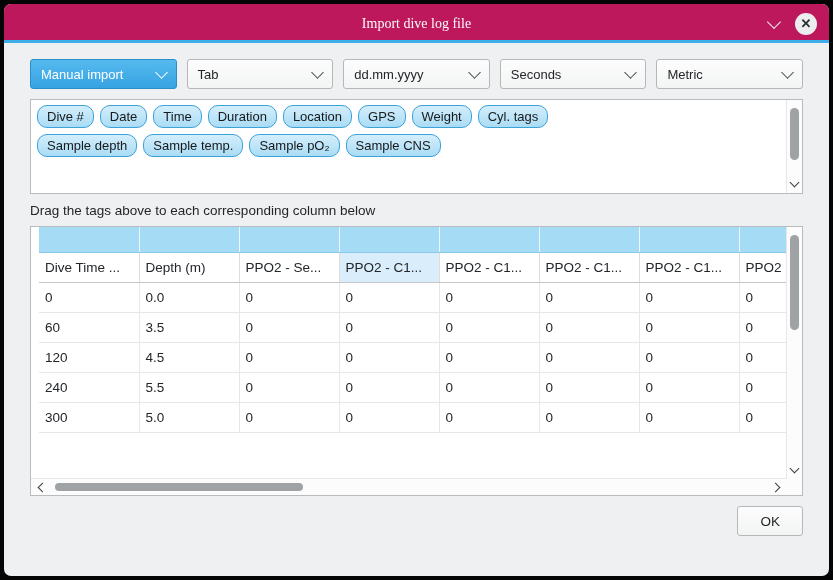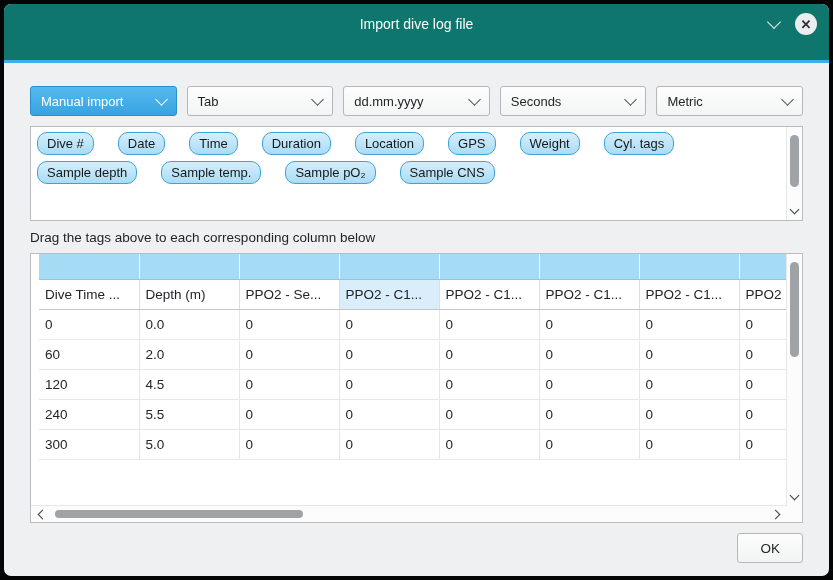--- a/index.html
+++ b/index.html
@@ -1,41 +1,41 @@
 <!DOCTYPE html>
 <html><head>
 <meta charset="utf-8">
 <style>
   html,body{margin:0;padding:0;width:833px;height:580px;overflow:hidden;background:#050505;
     font-family:"Liberation Sans", sans-serif;}
   .window{position:absolute;inset:4px;background:#eff0f1;border-radius:7px;overflow:hidden;
     display:flex;flex-direction:column;}
   
-  .titlebar{position:relative;height:56px;background:#0f766e;flex:0 0 auto;}
+  .titlebar{position:relative;height:36px;background:#be185d;flex:0 0 auto;font-family:Liberation Serif, serif;}
   .titlebar .title{display:block;text-align:center;line-height:40px;color:#fcfcfc;font-size:14px;}
   .tb-icons{position:absolute;right:12px;top:0;height:40px;display:flex;align-items:center;gap:16px;}
   .chev{display:inline-block;width:8px;height:8px;border-right:1.7px solid #4a4d4f;
     border-bottom:1.7px solid #4a4d4f;transform:rotate(45deg);}
   .chev.white{border-color:#e8eaec;margin-top:-4px;width:9px;height:9px;}
   .close-btn{width:22px;height:22px;border-radius:50%;background:#ecedee;color:#2b2f33;
     display:flex;align-items:center;justify-content:center;font-size:13px;font-weight:bold;cursor:default;}
   .accent{height:3px;background:#3daee9;flex:0 0 auto;}
   
   .content{flex:1;padding:0 26px;display:flex;flex-direction:column;}
   .toolbar{margin-top:16px;display:flex;gap:10px;}
   .combo{flex:1;height:30px;box-sizing:border-box;border:1px solid #b4b8ba;border-radius:3px;
     background:linear-gradient(180deg,#fdfdfd,#f3f4f4);display:flex;align-items:center;
-    justify-content:space-between;padding:0 10px;font-size:13px;color:#232629;margin-top:7px;}
+    justify-content:space-between;padding:0 10px;font-size:13px;color:#232629;}
   .combo .chev{margin-top:-3px;}
   .combo.active{background:linear-gradient(180deg,#55baee,#37a3e2);border-color:#2a8fc9;color:#fff;}
   .combo.active .chev{border-color:#fff;}
   
   .tagbox{margin-top:10px;position:relative;height:95px;box-sizing:border-box;background:#fff;
     border:1px solid #b9bcbe;overflow:hidden;padding:5px 22px 0 6px;}
-  .tag-row{display:flex;gap:24px;margin-bottom:6px;}
+  .tag-row{display:flex;gap:6px;margin-bottom:6px;}
   .tag{height:21px;line-height:21px;padding:0 9px;font-size:13px;color:#17191b;white-space:nowrap;
     background:linear-gradient(180deg,#d4eefc,#aadcf5);border:1px solid #3ba3d8;border-radius:10px;}
   .sb-v{position:absolute;top:0;right:0;bottom:0;width:15px;background:#fcfcfc;border-left:1px solid #e6e7e8;}
   .sb-thumb-v{position:absolute;left:3px;width:9px;border-radius:4.5px;background:#9fa3a6;}
   .sb-chev{position:absolute;width:6px;height:6px;border-right:1.5px solid #3a3e41;border-bottom:1.5px solid #3a3e41;}
   .sb-chev.down{transform:rotate(45deg);left:4px;bottom:7px;}
   
   .hint{margin-top:9px;font-size:13.5px;color:#232629;}
   
   .table-container{margin-top:8px;position:relative;height:270px;box-sizing:border-box;
@@ -169,21 +169,21 @@
               <td>0.0</td>
               <td>0</td>
               <td>0</td>
               <td>0</td>
               <td>0</td>
               <td>0</td>
               <td>0</td>
             </tr>
             <tr>
               <td>60</td>
-              <td>2.0</td>
+              <td>3.5</td>
               <td>0</td>
               <td>0</td>
               <td>0</td>
               <td>0</td>
               <td>0</td>
               <td>0</td>
             </tr>
             <tr>
               <td>120</td>
               <td>4.5</td>

